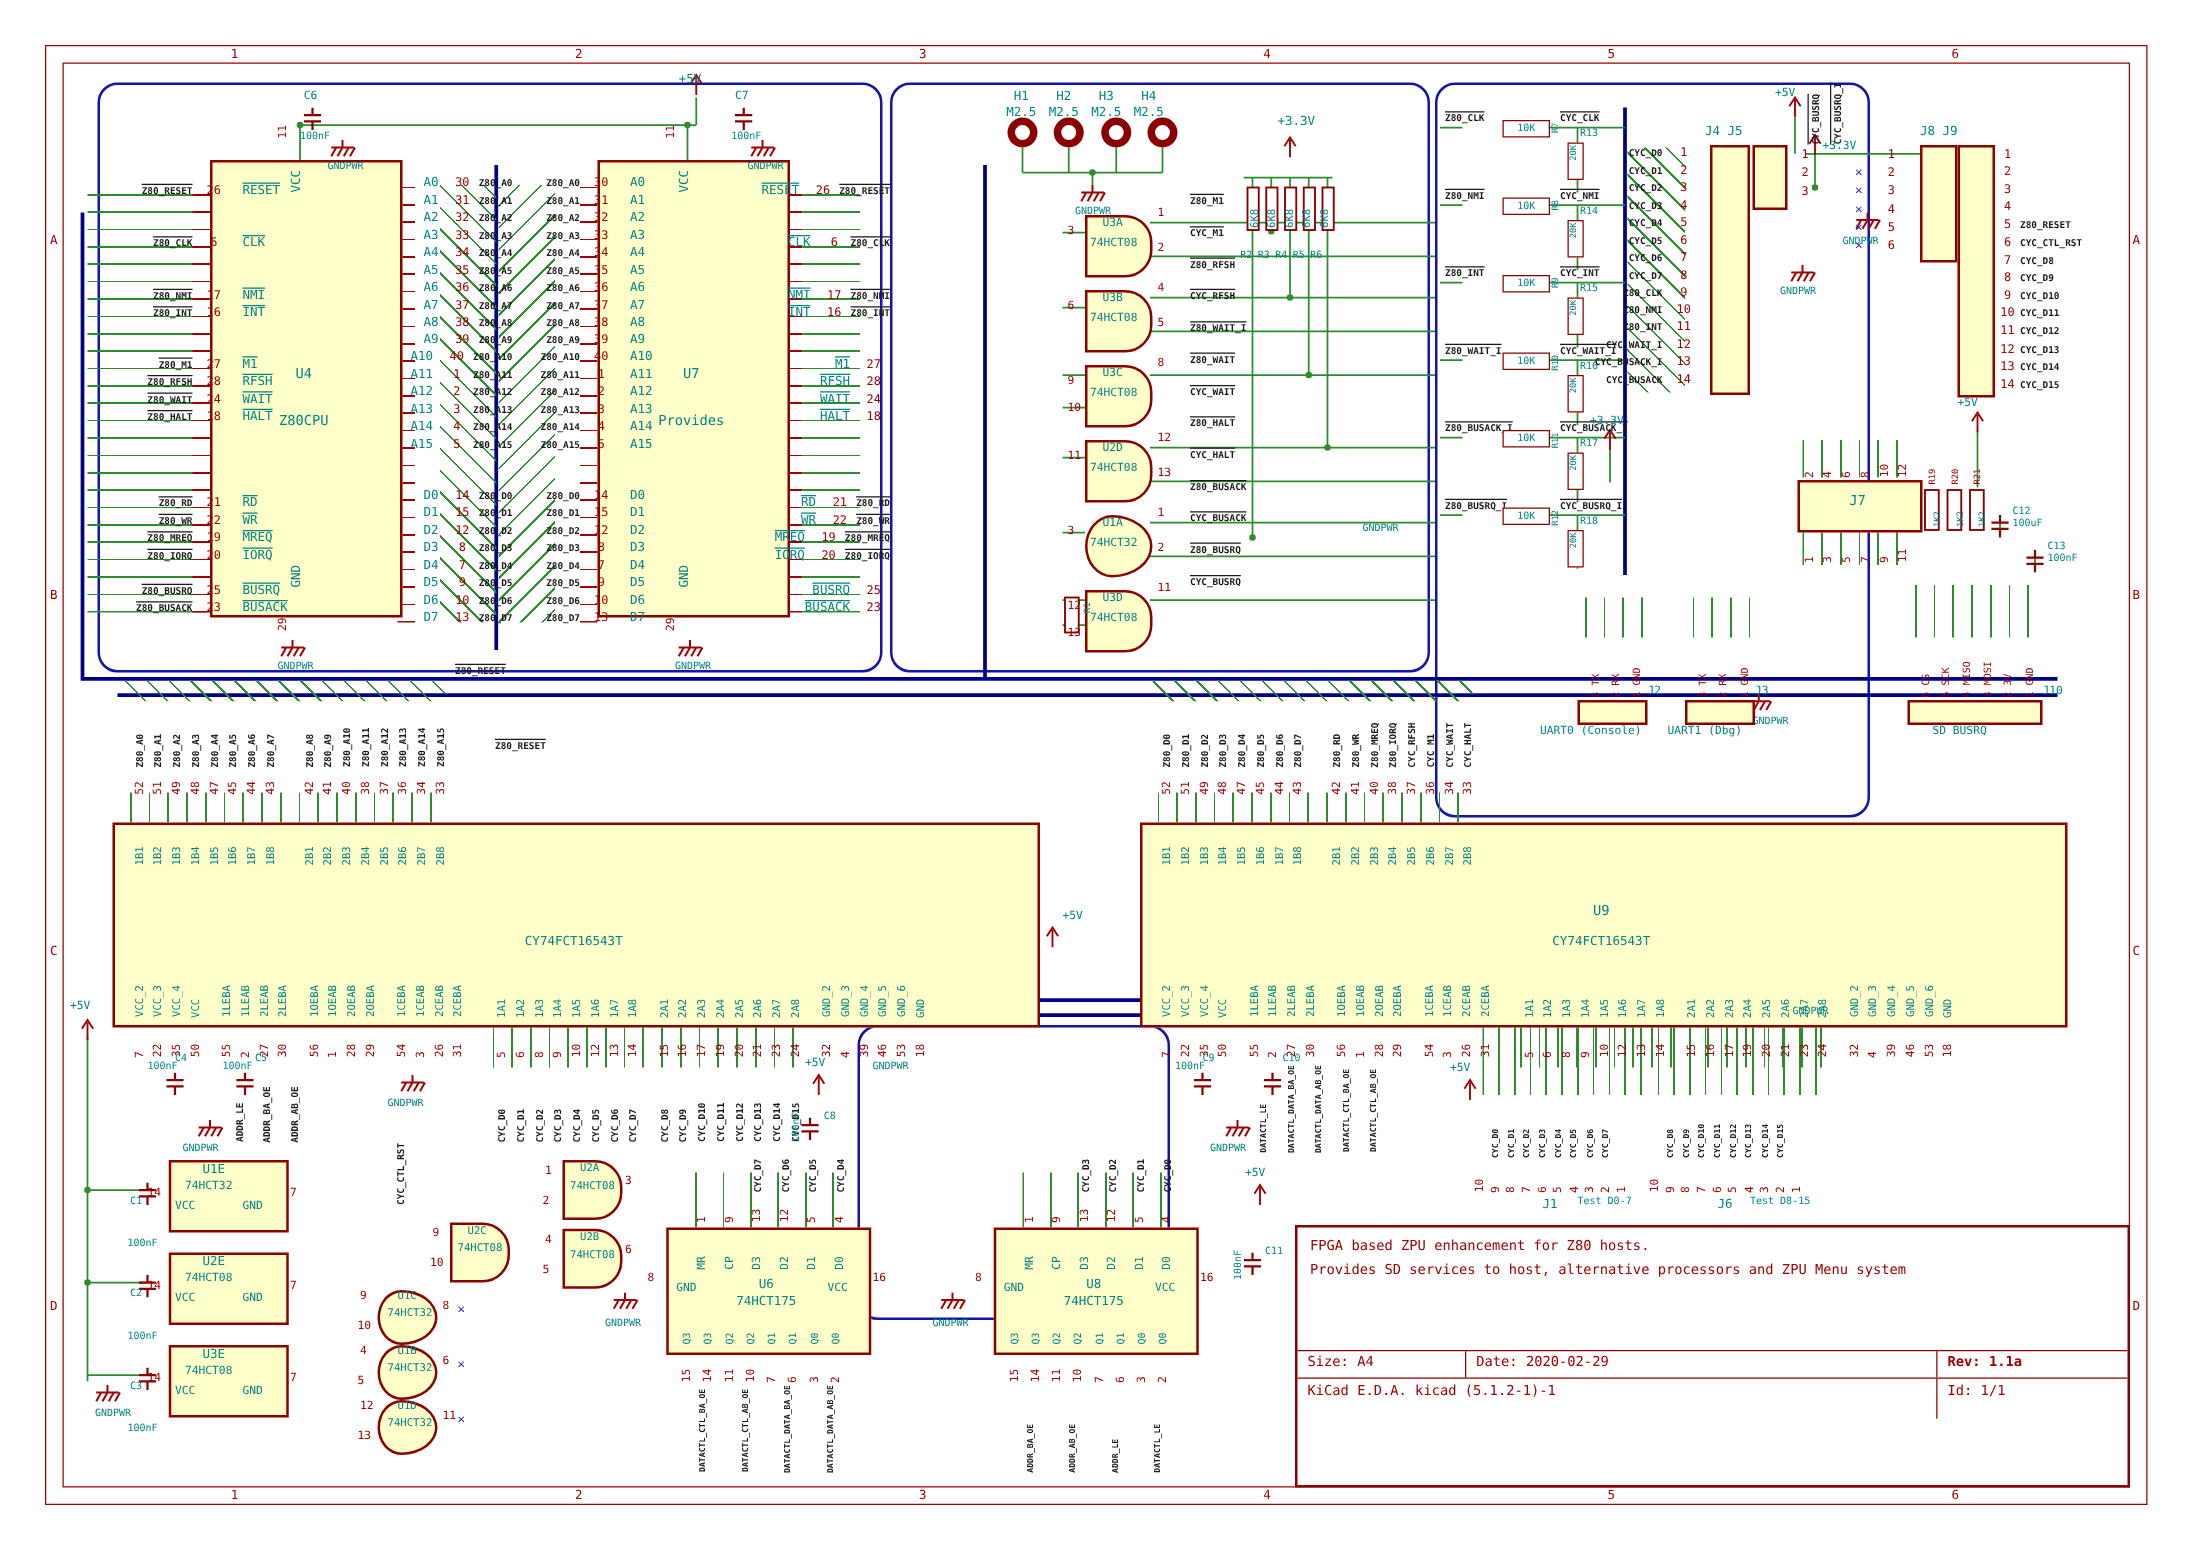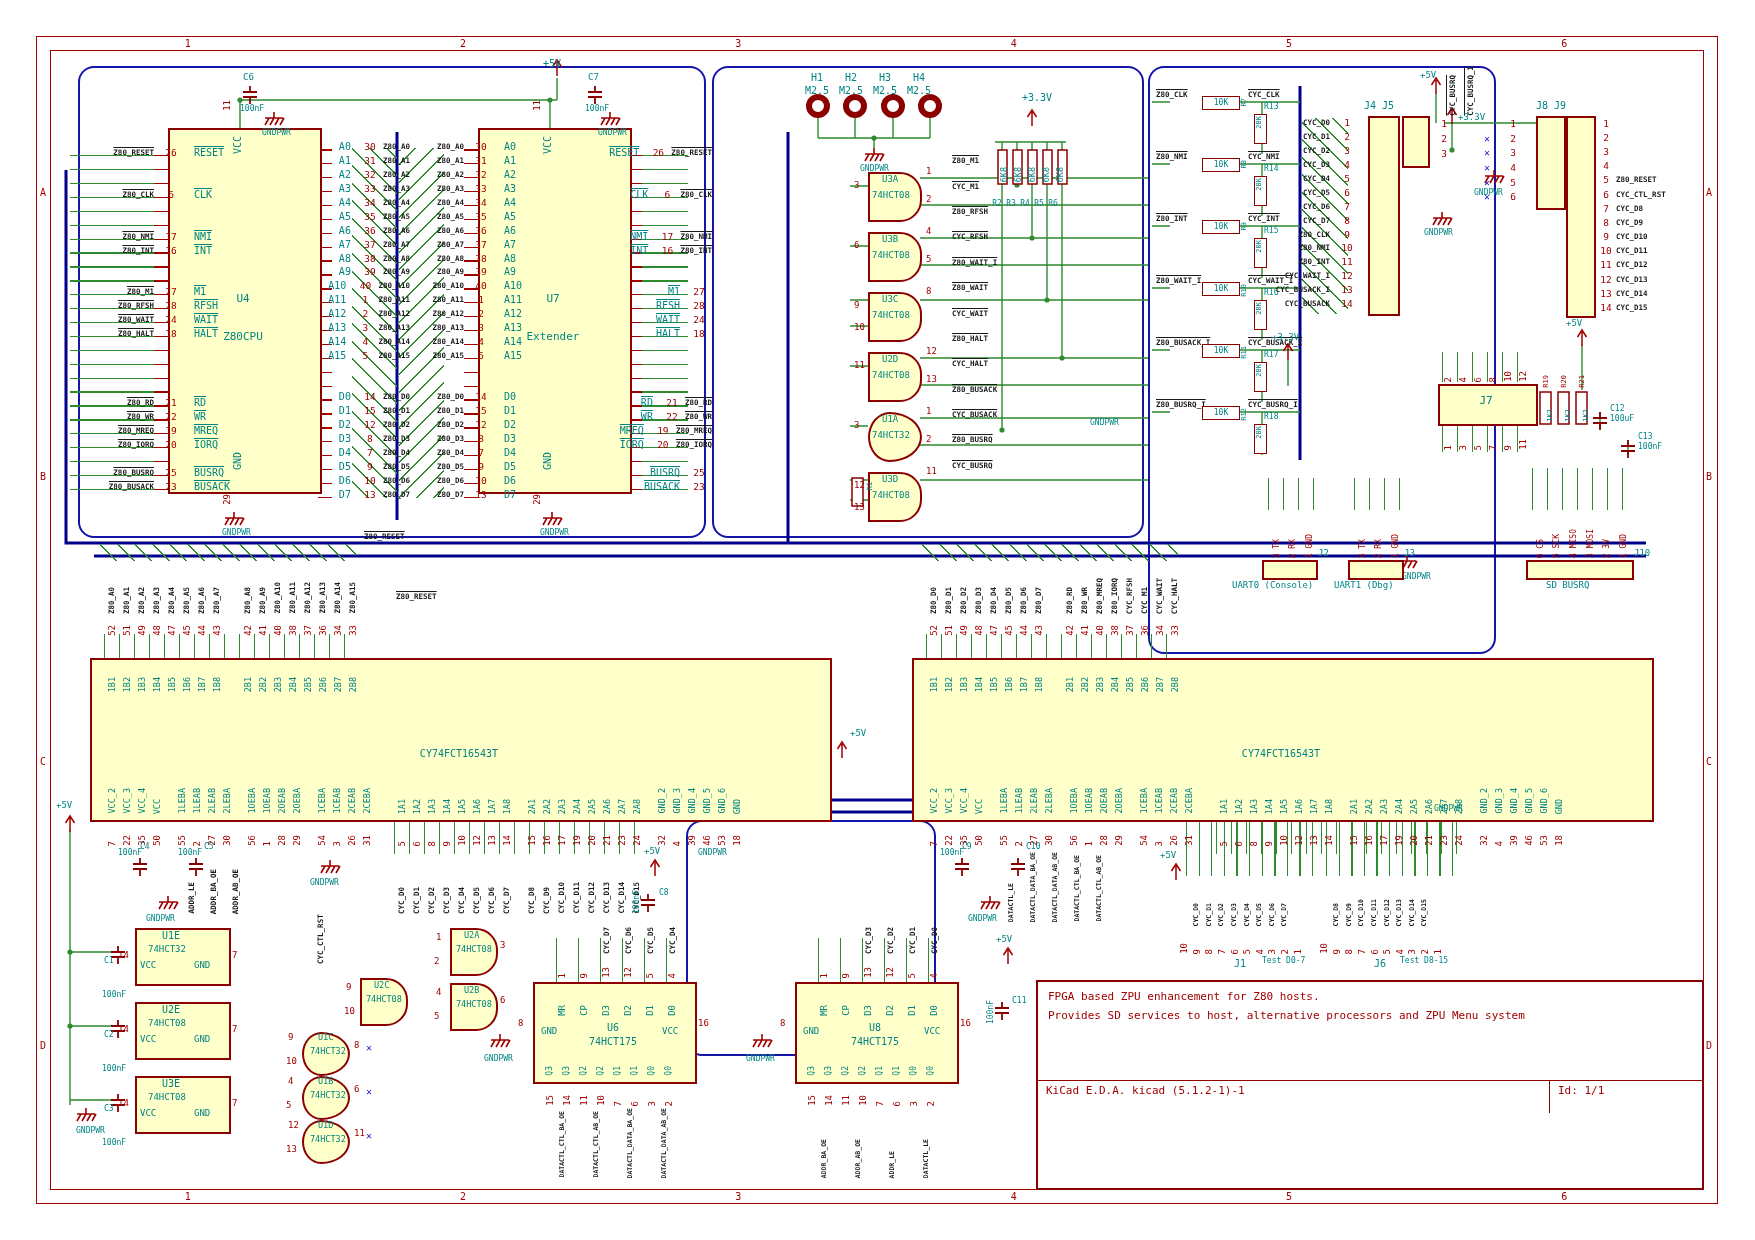--- a/index.html
+++ b/index.html
@@ -481,21 +481,21 @@
       </div>
       <div>
         <span class="nmr">D7</span>
         <span class="pnum">13</span>
         <span class="k7n">Z80_D7</span>
       </div>
     </div>
 
   <div class="a ic" style="left:478px;top:128px;width:150px;height:362px"></div>
   <div class="a ref cent" style="left:478px;top:292px;width:150px">U7</div>
-  <div class="a ref cent" style="left:478px;top:330px;width:150px">Extender</div>
+  <div class="a ref cent" style="left:478px;top:330px;width:150px">Provides</div>
   <div class="a v teal" style="left:542px;top:136px;font-size:10px">VCC</div>
   <div class="a v teal" style="left:542px;top:452px;font-size:10px">GND</div>
   <div class="a v n9" style="left:532px;top:100px">11</div>
   <div class="a v n9" style="left:532px;top:494px">29</div>
   <div class="a rows" style="left:402px;top:140px;width:150px">
 
   <div>
         <span class="pnet k7n">Z80_A0</span>
         <span class="pnum">30</span>
         <span class="pn">A0</span>
@@ -1785,20 +1785,21 @@
   <div class="a teal" style="left:56px;top:800px;font-size:9px">+5V</div>
   <div class="a teal" style="left:118px;top:848px;font-size:8px">100nF</div>
   <div class="a teal" style="left:140px;top:842px;font-size:8px">C4</div>
   <div class="a teal" style="left:204px;top:842px;font-size:8px">C5</div>
   <div class="a teal" style="left:178px;top:848px;font-size:8px">100nF</div>
   <div class="a teal" style="left:146px;top:914px;font-size:8px">GNDPWR</div>
   <div class="a teal" style="left:310px;top:878px;font-size:8px">GNDPWR</div>
   <div class="a teal" style="left:698px;top:848px;font-size:8px">GNDPWR</div>
 
   <div class="a ic" style="left:912px;top:658px;width:738px;height:160px"></div>
+  <div class="a ref cent" style="left:912px;top:722px;width:738px">U9</div>
   <div class="a ref cent" style="left:912px;top:748px;width:738px;font-size:10px">CY74FCT16543T</div>
   <div class="a cols" style="left:926px;top:556px;height:58px">
       <div>
         <span class="v k7n">Z80_D0</span>
       </div>
       <div>
         <span class="v k7n">Z80_D1</span>
       </div>
       <div>
         <span class="v k7n">Z80_D2</span>
@@ -2703,19 +2704,24 @@
     </div>
   <div class="a teal" style="left:1374px;top:958px;font-size:10px">J6</div>
   <div class="a teal" style="left:1400px;top:956px;font-size:8px">Test D8-15</div>
   <div class="a teal" style="left:1160px;top:850px;font-size:9px">+5V</div>
 
   <div class="a" style="left:1036px;top:980px;width:664px;height:206px;border:2px solid #8B0000">
     <div style="height:82px;border-bottom:1px solid #8B0000;padding:8px 10px">
       <div class="tbl">FPGA based ZPU enhancement for Z80 hosts.</div>
       <div class="tbl" style="margin-top:6px">Provides SD services to host, alternative processors and ZPU Menu system</div>
     </div>
+    <div style="height:21px;border-bottom:1px solid #8B0000;display:flex">
+      <div class="tbl" style="width:118px;border-right:1px solid #8B0000;padding:2px 8px">Size: A4</div>
+      <div class="tbl" style="flex:1;border-right:1px solid #8B0000;padding:2px 8px">Date: 2020-02-29</div>
+      <div class="tbl" style="width:136px;padding:2px 8px;font-weight:bold">Rev: 1.1a</div>
+    </div>
     <div style="flex:1;display:flex;height:32px">
       <div class="tbl" style="flex:1;border-right:1px solid #8B0000;padding:3px 8px">KiCad E.D.A.  kicad (5.1.2-1)-1</div>
       <div class="tbl" style="width:136px;padding:3px 8px">Id: 1/1</div>
     </div>
   </div>
 
 </div>
 
 </body></html>

